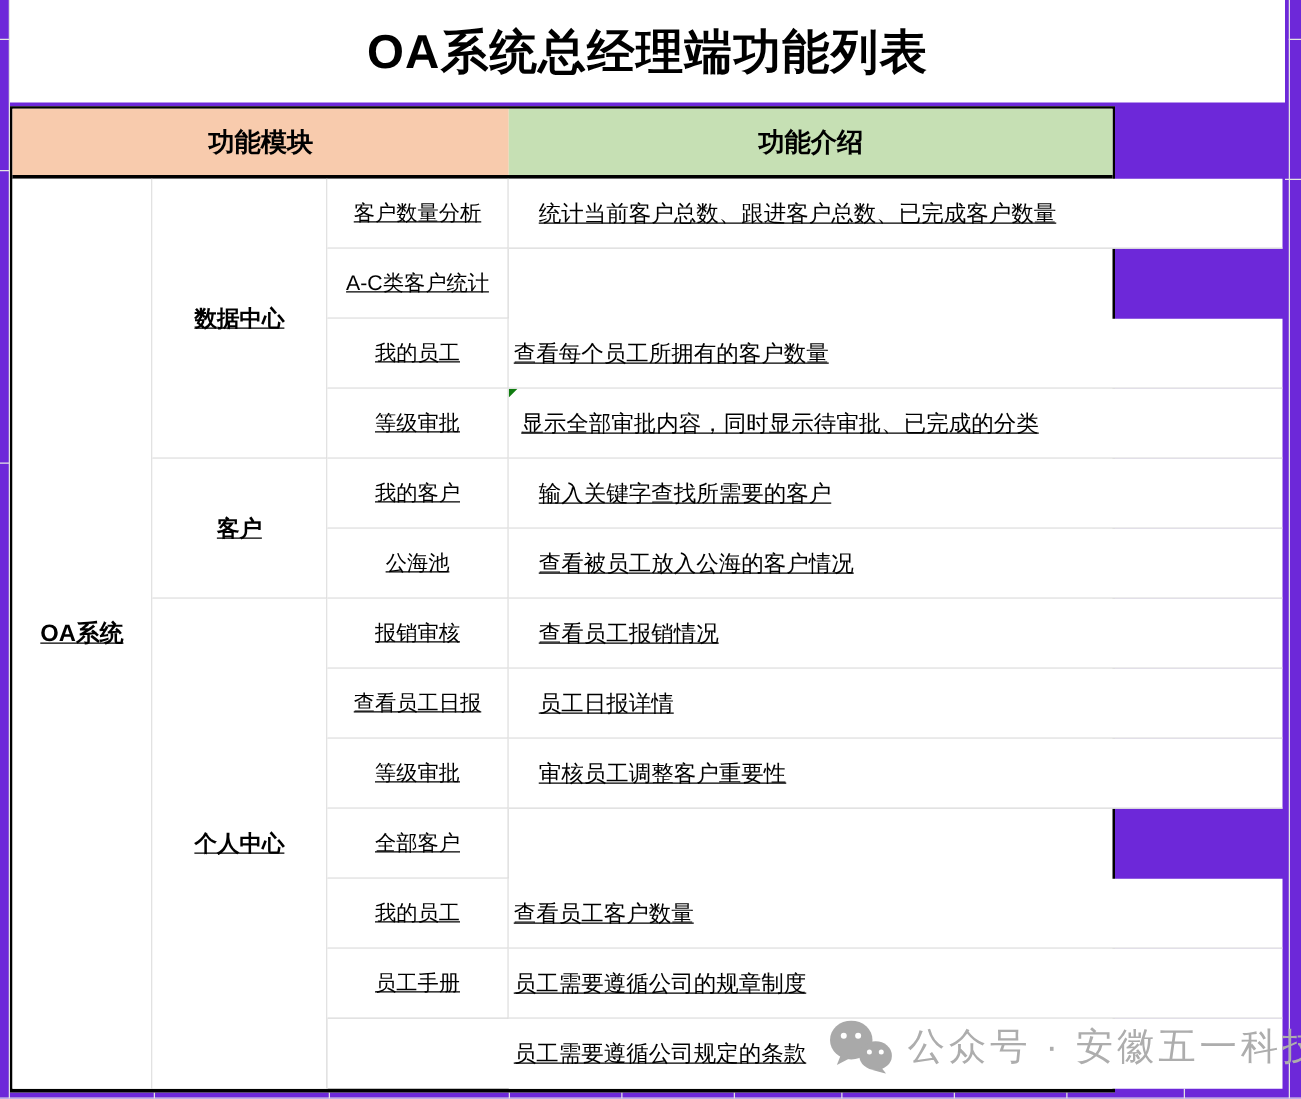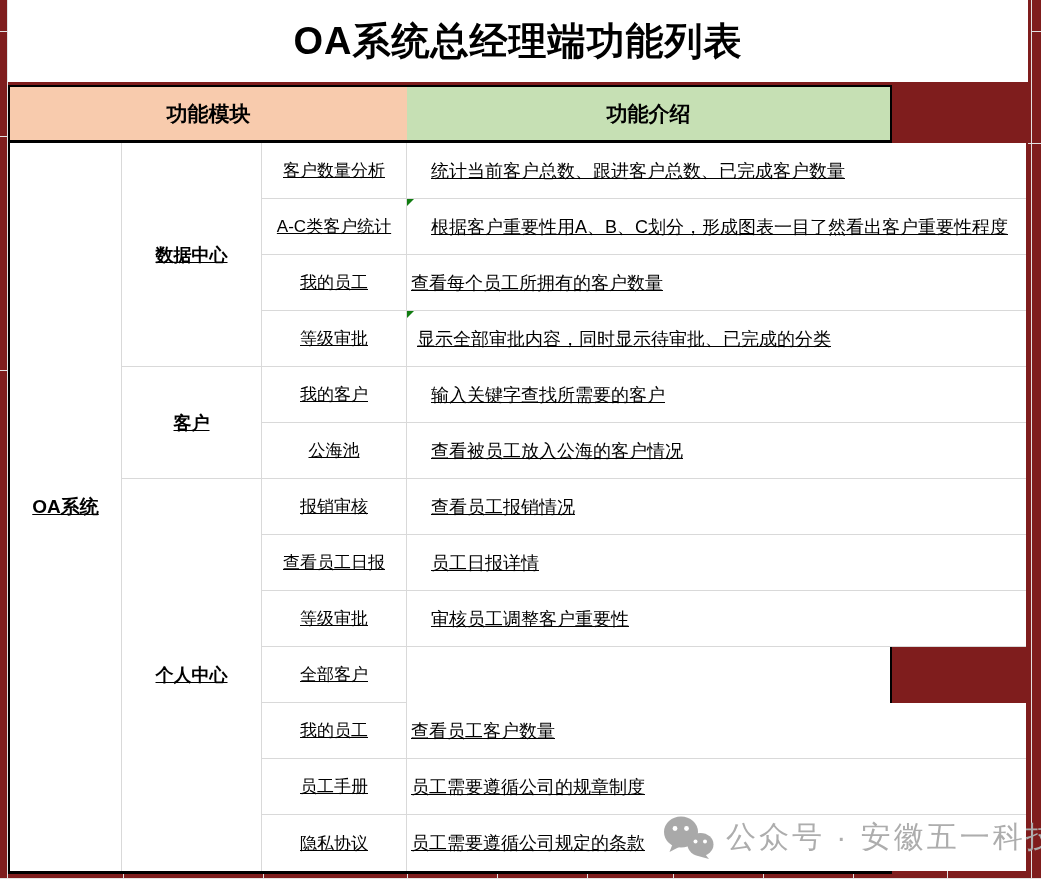--- a/index.html
+++ b/index.html
@@ -1,17 +1,17 @@
 <!DOCTYPE html>
 <html><head>
 <meta charset="utf-8">
 <style>
   html,body{margin:0;padding:0;background:#fff;}
   .canvas{
-    position:relative;width:1041px;height:879px;background:#7f1d1d;
+    position:relative;width:1041px;height:879px;background:#6d28d9;
     font-family:"Liberation Sans","DejaVu Sans",sans-serif;color:#000;
     overflow:hidden;
   }
   
   .gl{position:absolute;background:#e3e3e3;}
   
   .title{
     position:absolute;left:8px;top:0;width:1020px;height:82px;
     display:flex;align-items:center;justify-content:center;
     font-size:38px;font-weight:700;letter-spacing:1px;background:#fff;
@@ -102,24 +102,20 @@
       <div class="c grp center bold" style="grid-row:1 / span 4;">数据中心</div>
       <div class="c grp center bold" style="grid-row:5 / span 2;">客户</div>
       <div class="c grp center bold nbb" style="grid-row:7 / span 7;">个人中心</div>
 
       <div class="c item center" style="grid-row:1;">客户数量分析</div>
       <div class="c desc pad2" style="grid-row:1;">
           <span>统计当前客户总数、跟进客户总数、已完成客户数量</span>
         </div>
 
       <div class="c item center" style="grid-row:2;">A-C类客户统计</div>
-      <div class="c desc pad2" style="grid-row:2;">
-          <i class="tri"></i>
-          <span>根据客户重要性用A、B、C划分，形成图表一目了然看出客户重要性程度</span>
-        </div>
 
       <div class="c item center" style="grid-row:3;">我的员工</div>
       <div class="c desc pad0" style="grid-row:3;">
           <span>查看每个员工所拥有的客户数量</span>
         </div>
 
       <div class="c item center" style="grid-row:4;">等级审批</div>
       <div class="c desc pad1" style="grid-row:4;">
           <i class="tri"></i>
           <span>显示全部审批内容，同时显示待审批、已完成的分类</span>
@@ -155,21 +151,20 @@
       <div class="c item center" style="grid-row:11;">我的员工</div>
       <div class="c item center" style="grid-row:12;">员工手册</div>
 
       <div class="c desc pad0" style="grid-row:11;">
           <span>查看员工客户数量</span>
         </div>
       <div class="c desc pad0" style="grid-row:12;">
           <span>员工需要遵循公司的规章制度</span>
         </div>
 
-      <div class="c item center nbb" style="grid-row:13;">隐私协议</div>
       <div class="c desc pad0 nbb" style="grid-row:13;">
           <span>员工需要遵循公司规定的条款</span>
         </div>
 
     </div>
   </div>
 
   <div class="wm">
     <svg width="52" height="44" viewBox="0 0 52 44">
       <ellipse cx="19" cy="17" rx="17" ry="15.5" fill="#a9a9a9"></ellipse>

